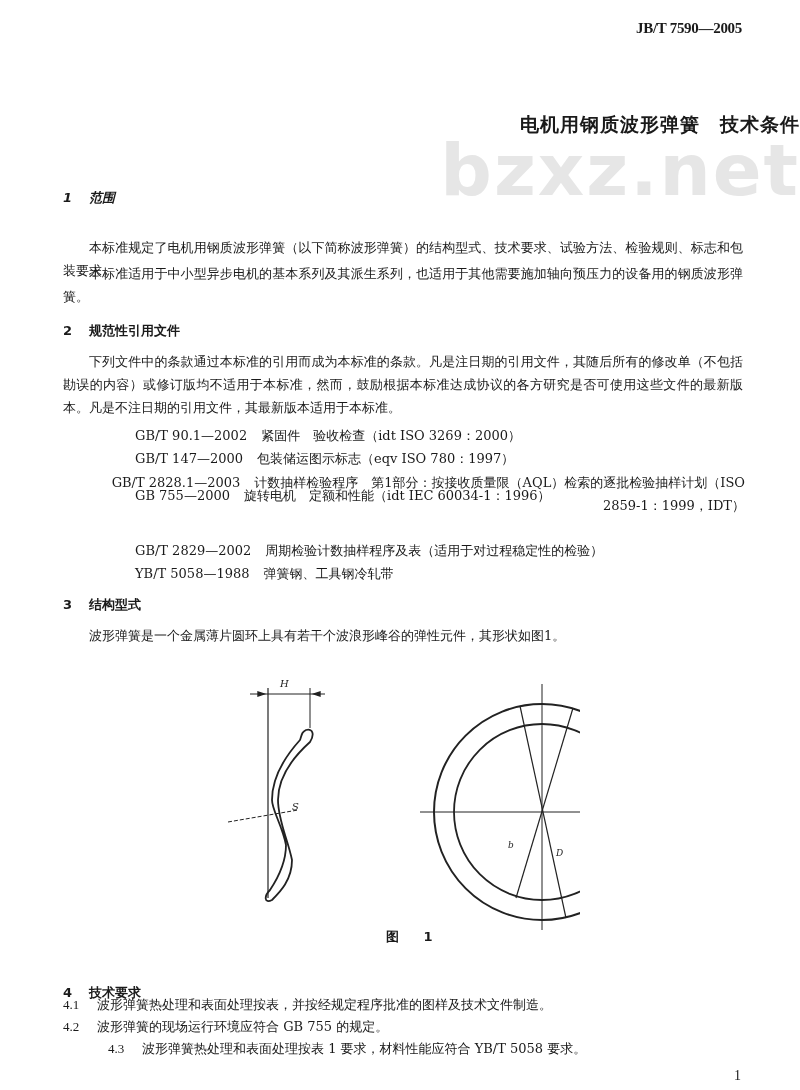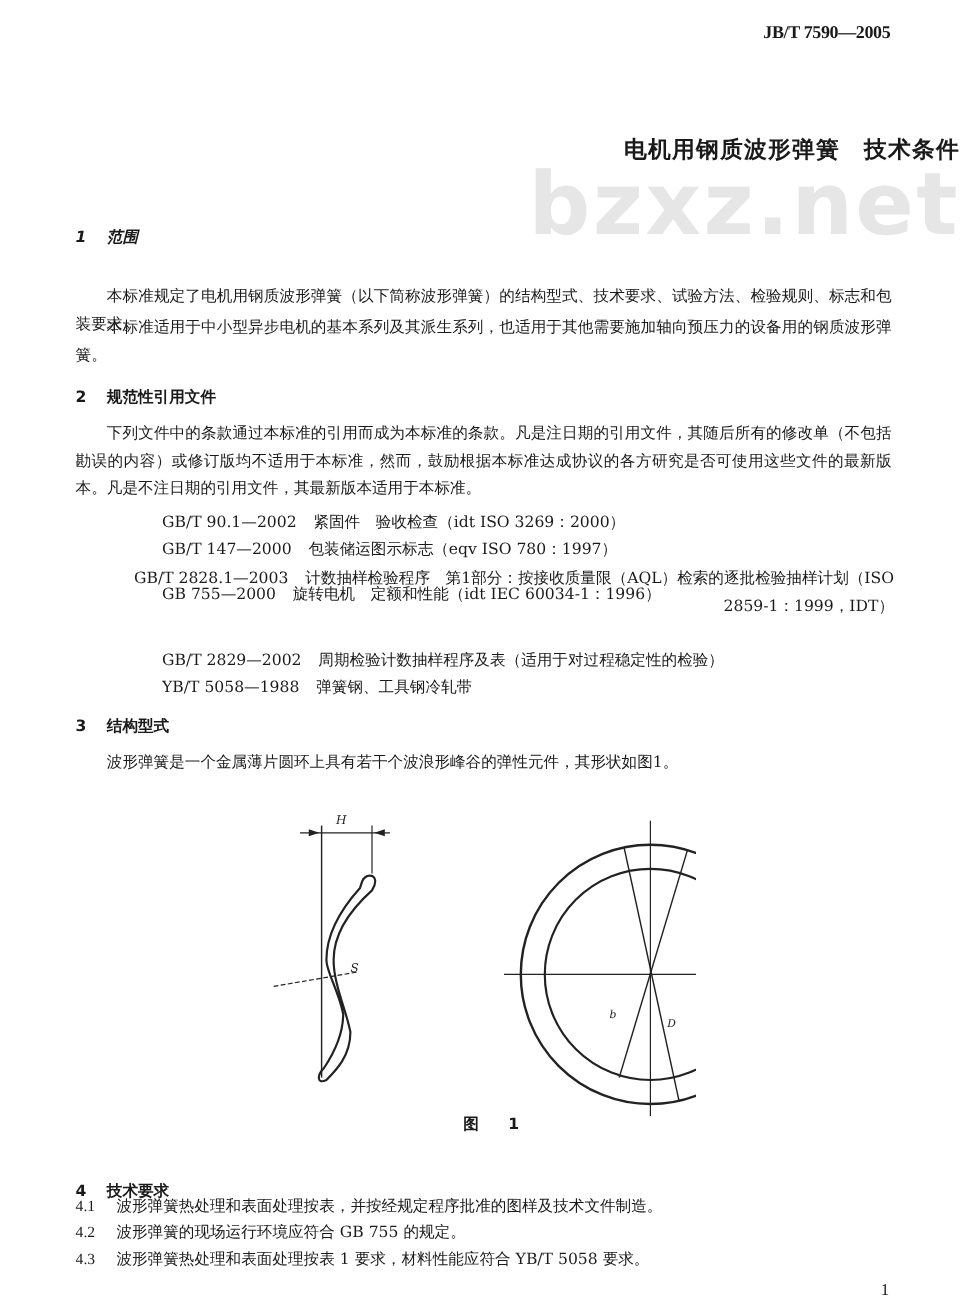--- a/index.html
+++ b/index.html
@@ -93,17 +93,17 @@
 
 <div class="abs h" style="top:940px;margin-top:44px;">
   <span class="num">4</span><span>技术要求</span>
 </div>
 <div class="abs item" style="top:994px;">
   <span class="num">4.1</span><span>波形弹簧热处理和表面处理按表，并按经规定程序批准的图样及技术文件制造。</span>
 </div>
 <div class="abs item" style="top:1016px;">
   <span class="num">4.2</span><span>波形弹簧的现场运行环境应符合 GB 755 的规定。</span>
 </div>
-<div class="abs item" style="top:1038px;">
+<div class="abs item" style="top:1038px;margin-left:45px;">
   <span class="num">4.3</span><span>波形弹簧热处理和表面处理按表 1 要求，材料性能应符合 YB/T 5058 要求。</span>
 </div>
 
 <div class="abs page-num">1</div>
 
 </body></html>

